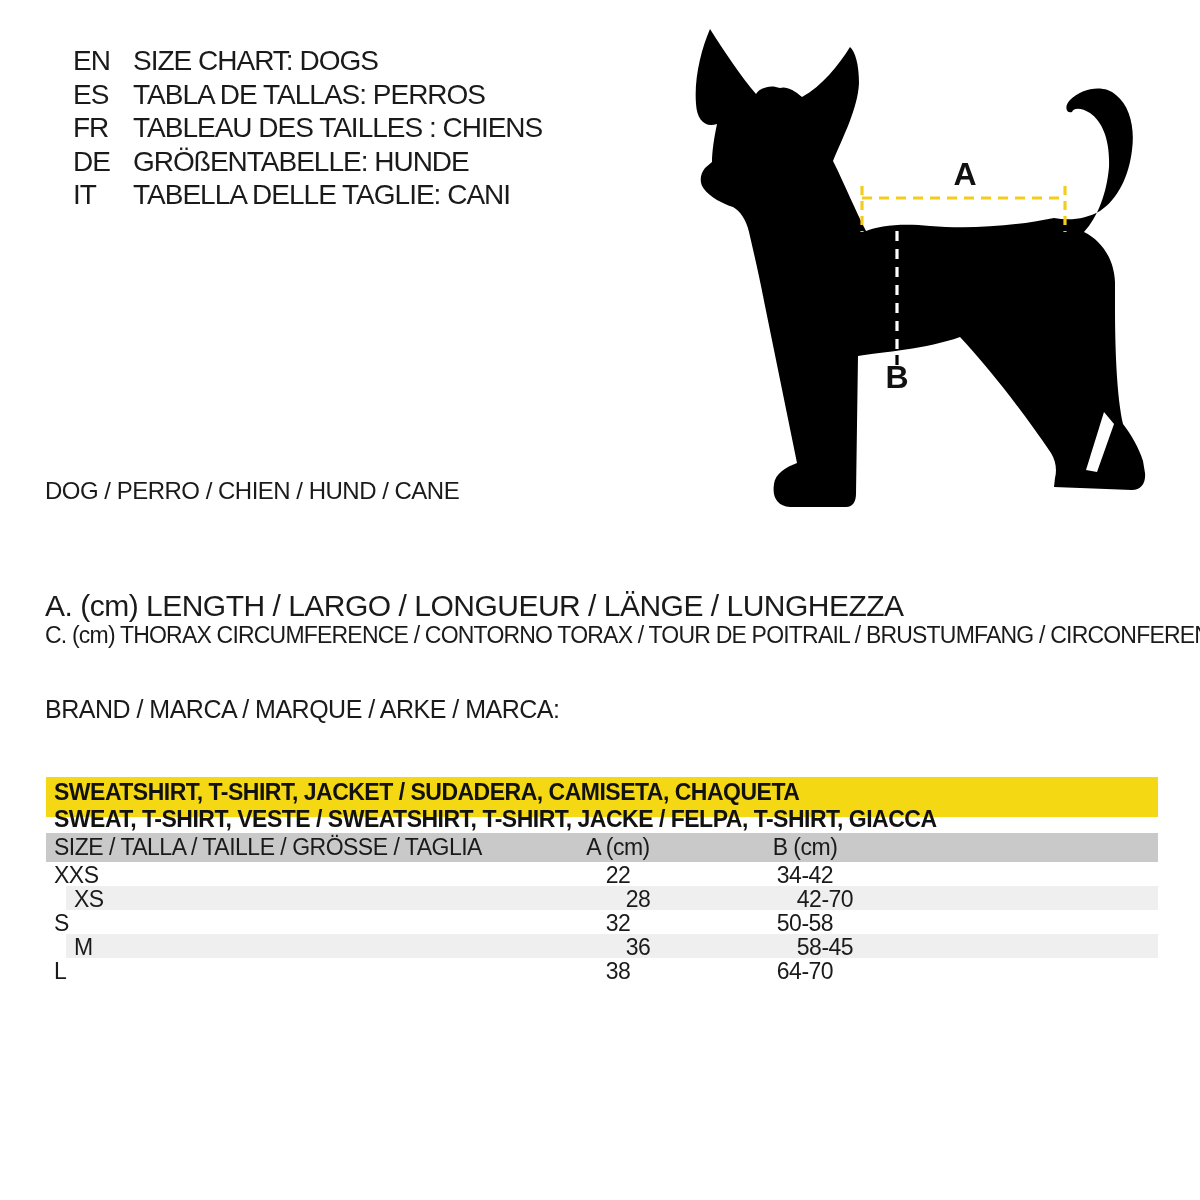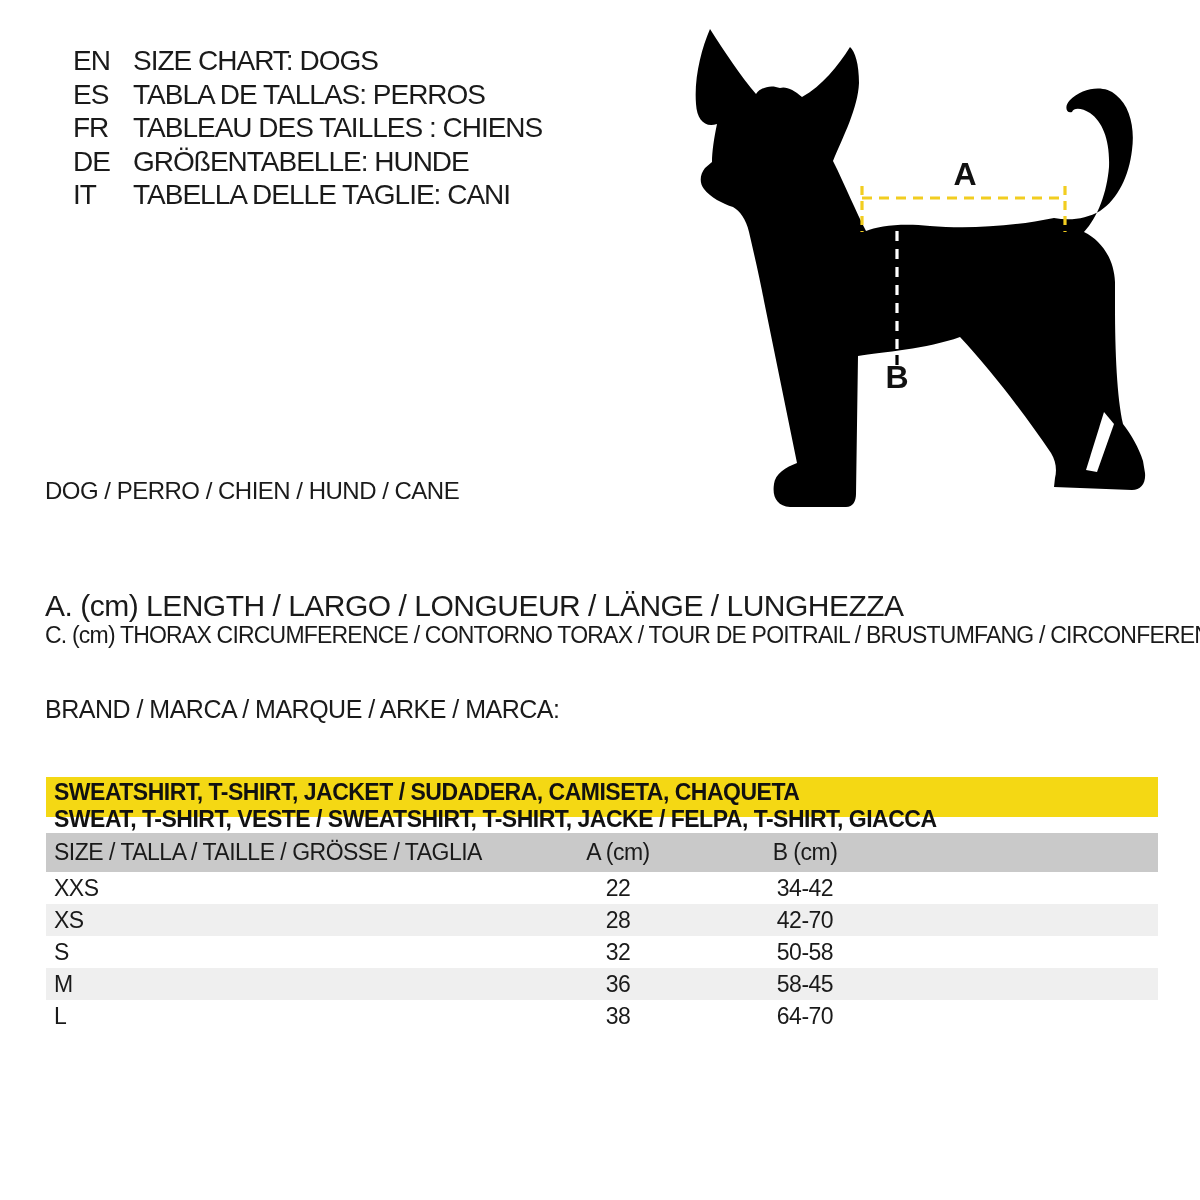--- a/index.html
+++ b/index.html
@@ -19,26 +19,26 @@
   .dog-caption{left:45px;top:477px;font-size:24px;}
   .legend-a{left:45px;top:589px;font-size:30px;}
   .legend-c{left:45px;top:622px;font-size:23px;letter-spacing:-0.8px;}
   .brand-line{left:45px;top:695px;font-size:25px;}
   
   .band{position:absolute;left:46px;top:777px;width:1112px;height:40px;padding:2px 0 0 8px;box-sizing:border-box;}
   .band div{font-weight:700;font-size:23px;line-height:27px;letter-spacing:-0.5px;white-space:nowrap;color:#111;}
   
   .sizes-table{position:absolute;left:46px;top:833px;width:1112px;}
   .t-row{display:grid;grid-template-columns:460px 224px 150px 1fr;align-items:center;
-    height:32px;font-size:23px;letter-spacing:-0.5px;}
+    height:24px;font-size:23px;letter-spacing:-0.5px;}
   .t-row .c-label{padding-left:8px;}
   .t-row .c-a,.t-row .c-b{text-align:center;}
-  .t-head{height:39px;}
+  .t-head{height:29px;}
   .t-row:nth-child(odd){background:#ffffff;}
-  .t-row:nth-child(3),.t-row:nth-child(5){background:#EFEFEF;}
+  .t-row:nth-child(3),.t-row:nth-child(5){background:#EFEFEF;margin-left:20px;}
   .t-head{background:#C9C9C9 !important;}
 </style>
 </head>
 <body>
 
 <div class="canvas">
 
   <div class="lang-block">
     <div class="lang-row">
       <span>EN</span>

